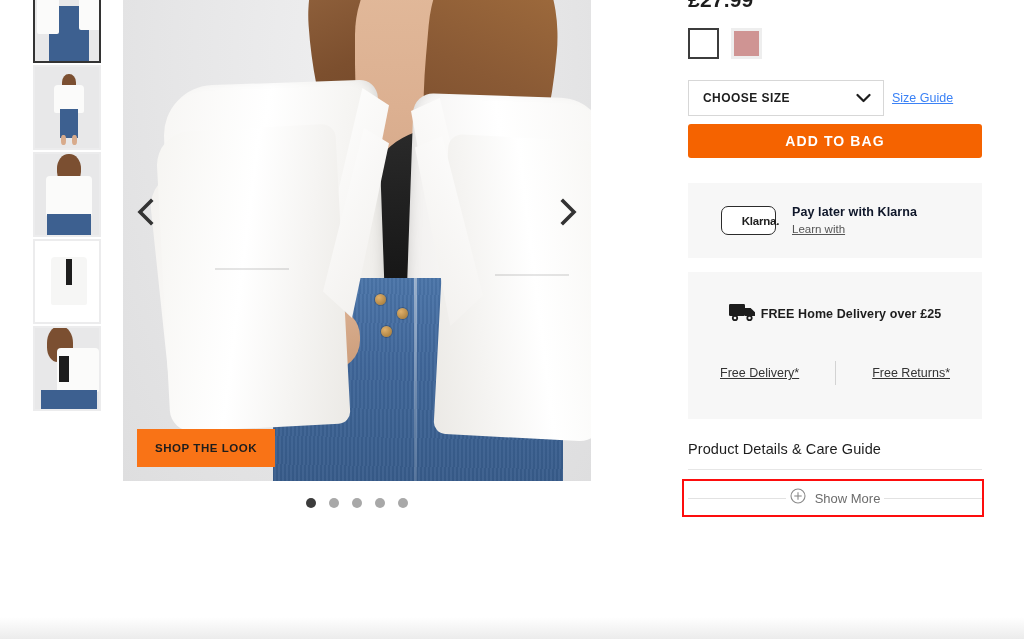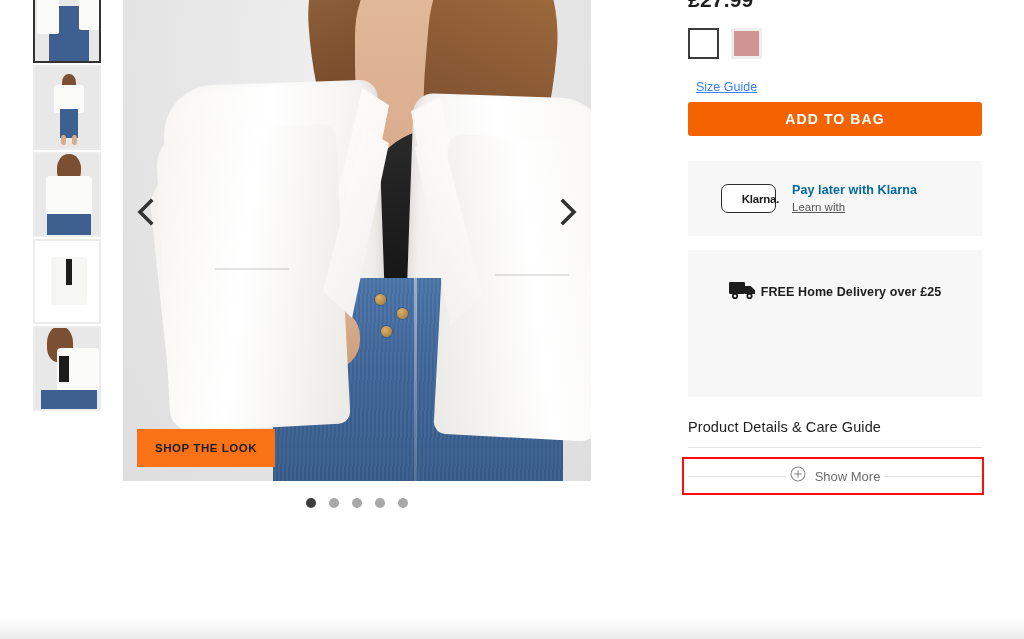--- a/index.html
+++ b/index.html
@@ -302,21 +302,21 @@
     background: #ffffff;
     display: flex; align-items: center; justify-content: center;
     font-size: 11.5px;
     font-weight: bold;
     letter-spacing: -.2px;
     color: #1d1d1d;
     padding-left: 24px;
   }
   #klarna-text { margin-left: 16px; }
   #klarna-title {
-    font-size: 12.5px; font-weight: bold; color: #0369a1; letter-spacing: .1px;
+    font-size: 12.5px; font-weight: bold; color: #0f172a; letter-spacing: .1px;
   }
   #klarna-learn {
     font-size: 11.5px; color: #555555; text-decoration: underline;
     margin-top: 3px; display: inline-block; cursor: pointer;
   }
 
   
   #delivery-panel {
     margin-top: 14px;
     width: 294px;
@@ -523,20 +523,28 @@
     <div id="colour-swatches">
       <div class="swatch selected">
         <div class="swatch-inner" style="background:#ffffff;"></div>
       </div>
       <div class="swatch unselected">
         <div class="swatch-inner" style="background:#cf9493;"></div>
       </div>
     </div>
 
     <div id="size-row">
+      <div id="size-select">
+        <span id="size-select-label">CHOOSE SIZE</span>
+        <span>
+          <svg width="15" height="10" viewBox="0 0 15 10" aria-hidden="true">
+            <polyline points="1.5,2 7.5,8 13.5,2" fill="none" stroke="#1d1d1d" stroke-width="2.2" stroke-linecap="round" stroke-linejoin="round"></polyline>
+          </svg>
+        </span>
+      </div>
       <span id="size-guide-link">Size Guide</span>
     </div>
 
     <button id="add-to-bag">ADD TO BAG</button>
 
     
     <div id="klarna-panel">
       <div id="klarna-logo">Klarna.</div>
       <div id="klarna-text">
         <div id="klarna-title">Pay later with Klarna</div>
@@ -551,20 +559,25 @@
           <svg width="29" height="20" viewBox="0 0 29 20" aria-hidden="true">
             <rect x="0" y="2" width="16" height="12" rx="1.2" fill="#1d1d1d"></rect>
             <path d="M16 6 h5.6 l4.4 4.2 V14 H16 Z" fill="#1d1d1d"></path>
             <circle cx="6" cy="16" r="3.1" fill="#1d1d1d"></circle>
             <circle cx="6" cy="16" r="1.3" fill="#f7f7f7"></circle>
             <circle cx="20.5" cy="16" r="3.1" fill="#1d1d1d"></circle>
             <circle cx="20.5" cy="16" r="1.3" fill="#f7f7f7"></circle>
           </svg>
         </span>
         <span id="delivery-title">FREE Home Delivery over £25</span>
+      </div>
+      <div id="delivery-links">
+        <span class="delivery-link">Free Delivery*</span>
+        <span id="delivery-divider"></span>
+        <span class="delivery-link">Free Returns*</span>
       </div>
     </div>
 
     
     <div id="details-section">
       <div id="details-title">Product Details &amp; Care Guide</div>
       <div id="details-rule"></div>
 
       <div id="show-more-wrap">
         <div id="show-more-button">

